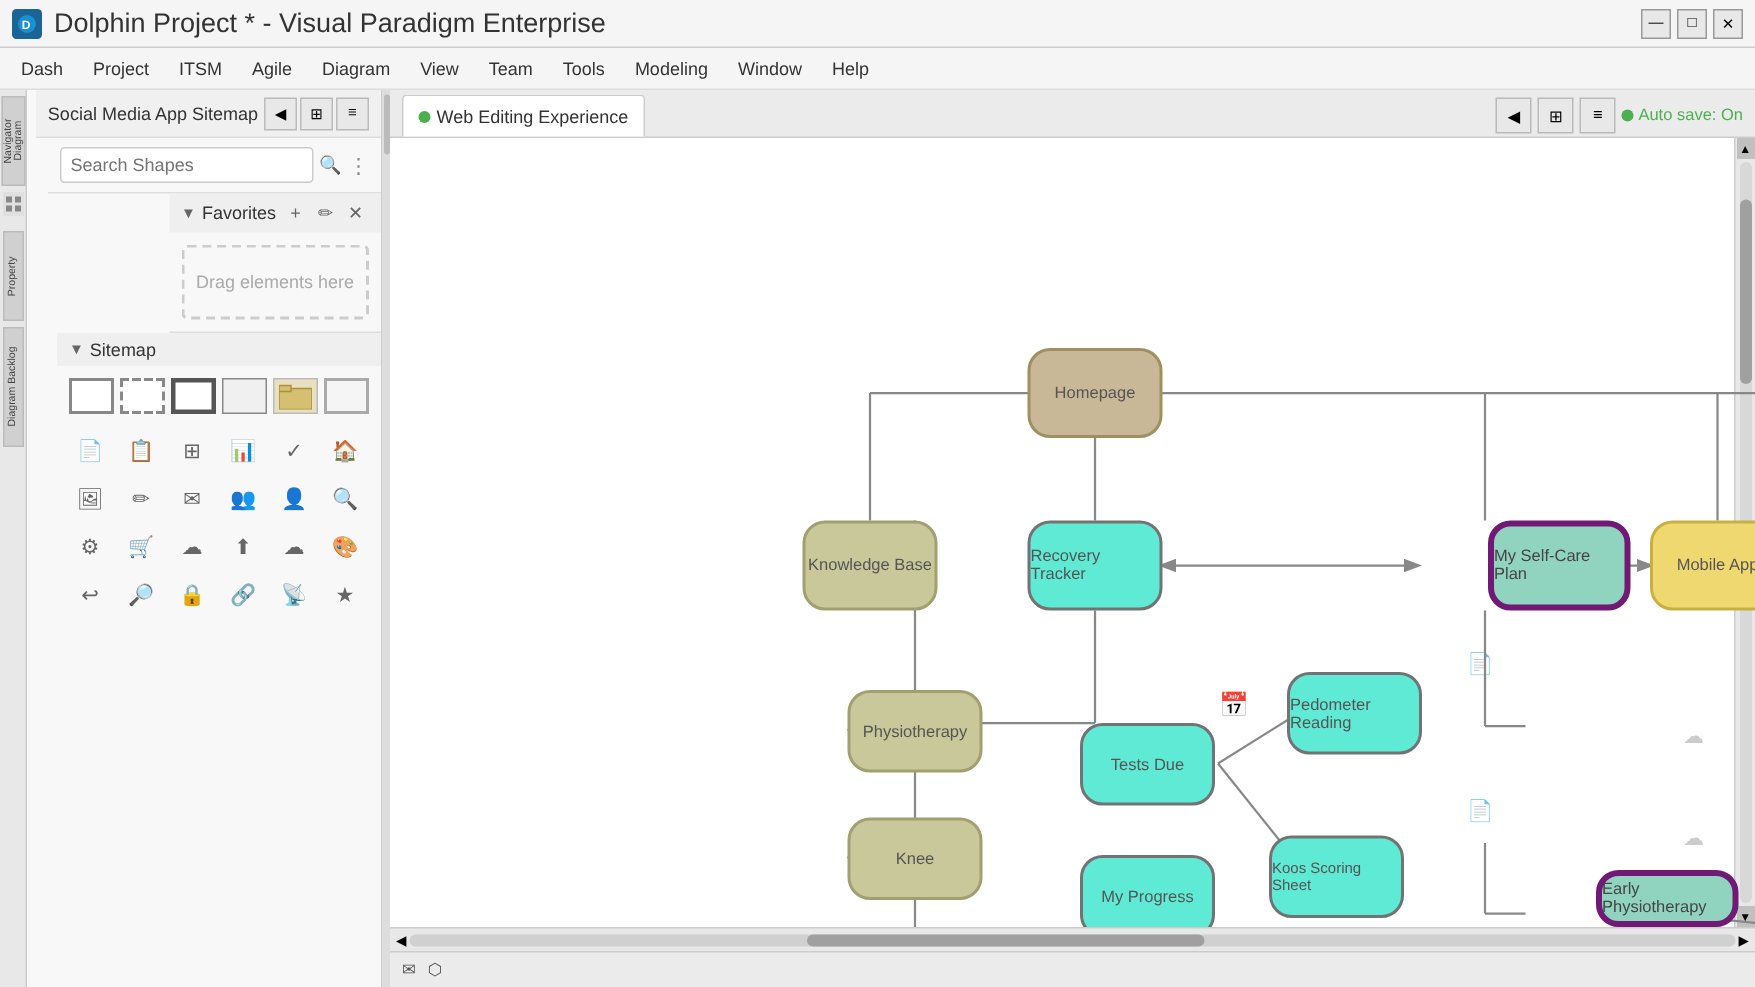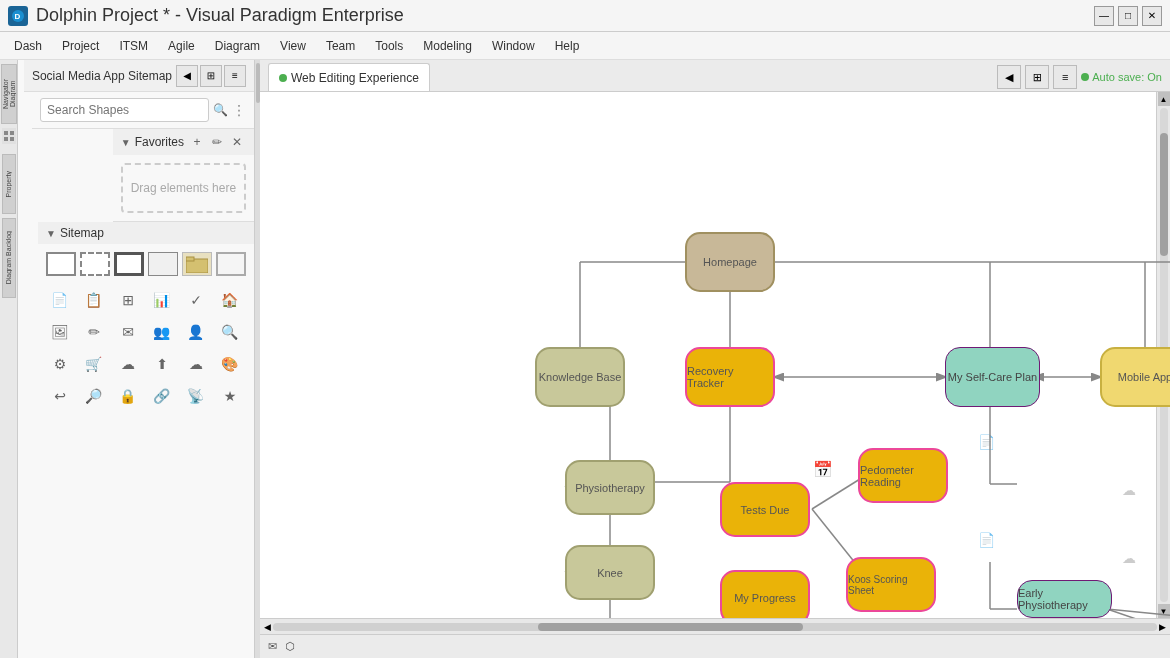--- a/index.html
+++ b/index.html
@@ -315,28 +315,29 @@
       font-weight: 500;
       cursor: pointer;
       z-index: 2;
     }
     .node-olive {
       background: #c8c89a;
       border: 2px solid #a0a070;
       color: #555;
     }
     .node-red {
-      background: #eab308;
-      border: 2px solid #ec4899;
+      background: #5eead4;
+      border: 2px solid #737373;
       color: #555;
     }
     .node-teal {
       background: #90d4c0;
-      border: 1px solid #701a75;
+      border: 4px solid #701a75;
       color: #444;
+      margin-left: 47px;
     }
     .node-gold {
       background: #f0d870;
       border: 2px solid #c8b040;
       color: #555;
     }
     .node-homepage {
       background: #c8b898;
       border: 2px solid #a09060;
       color: #555;

